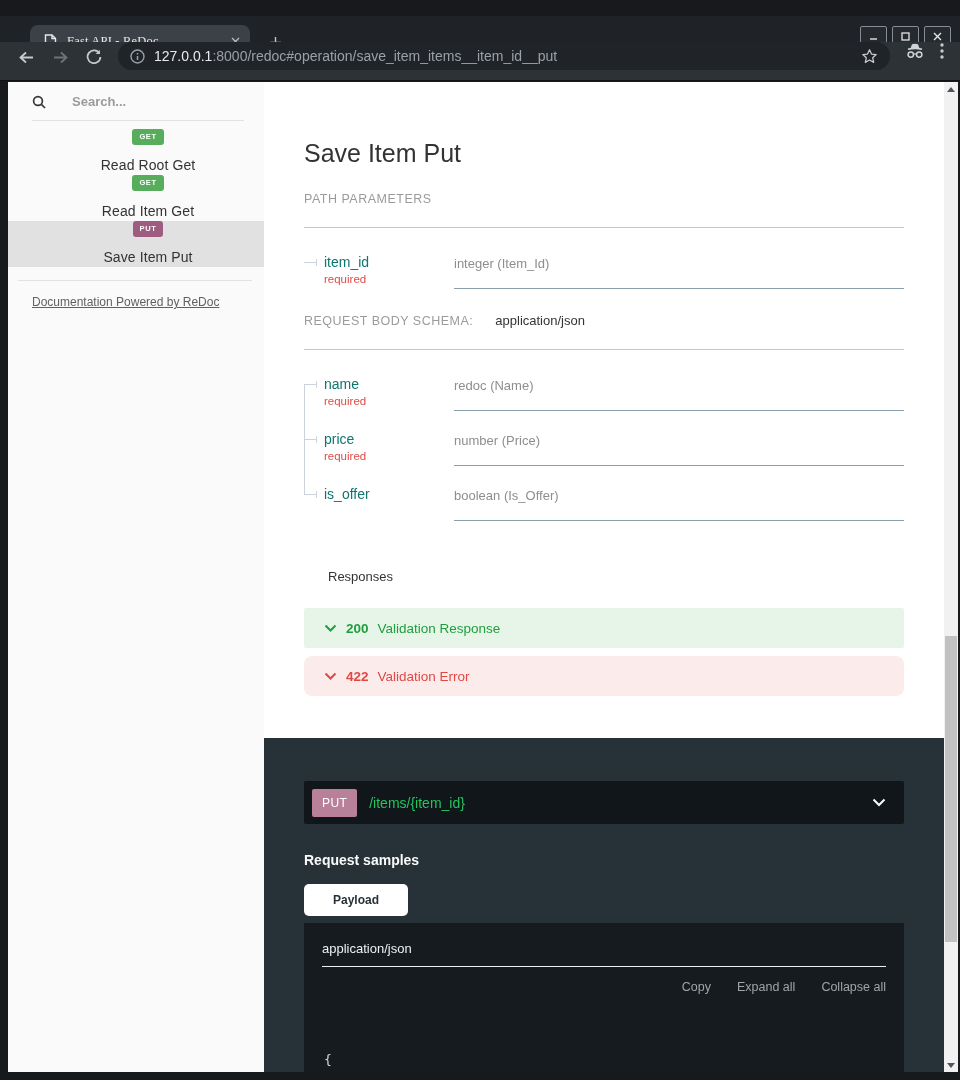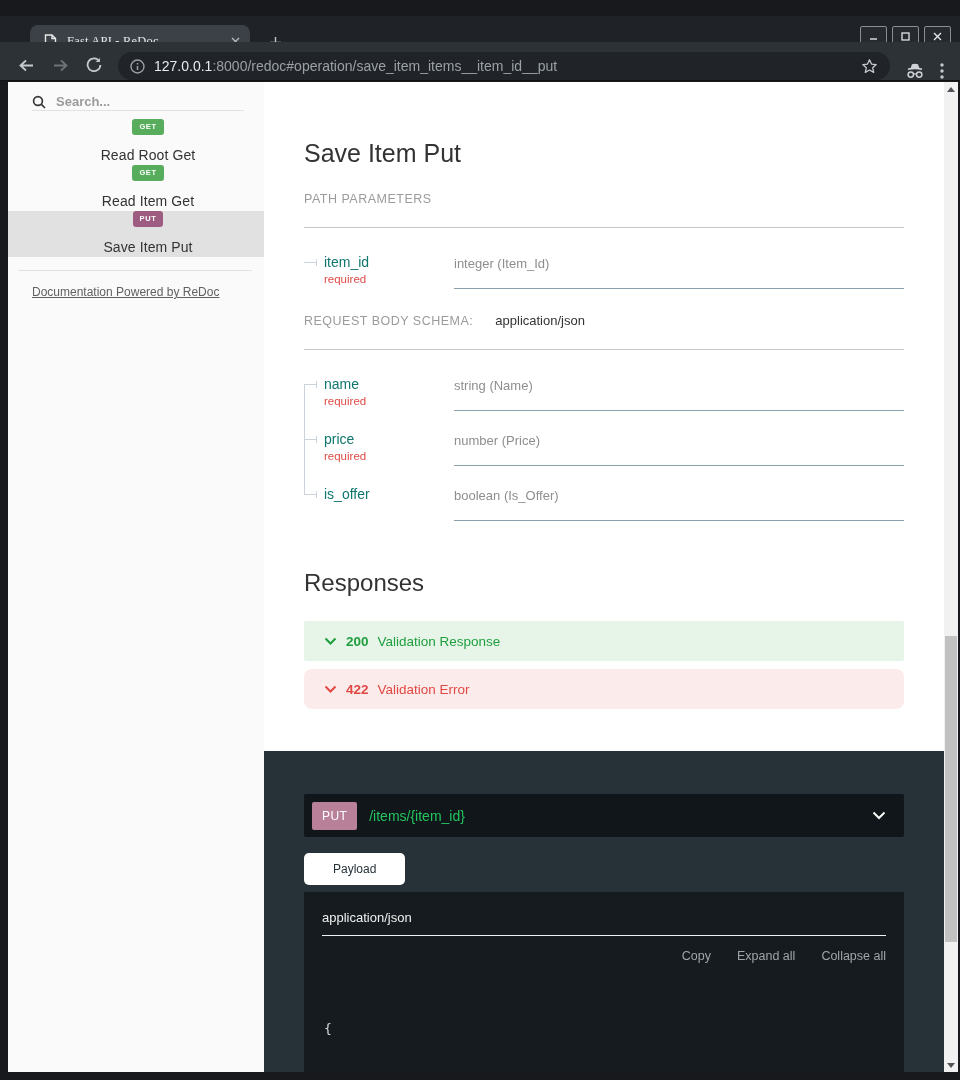--- a/index.html
+++ b/index.html
@@ -23,40 +23,40 @@
   .newtab { position:absolute; left:262px; top:13px; width:26px; height:26px; display:flex; align-items:center; justify-content:center; }
   .win-controls { position:absolute; right:9px; top:10px; display:flex; gap:5px; }
   .win-btn {
     width:27px; height:20px; background:#26292e;
     border:1px solid #888d93; border-radius:2px;
     display:flex; align-items:center; justify-content:center;
   }
   .toolbar {
     position:absolute; top:42px; left:0; width:960px; height:39px;
     background:#2d3237; border-bottom:1px solid #101214;
-    display:flex; align-items:flex-end; padding:0 10px; gap:2px;
+    display:flex; align-items:flex-start; padding:0 10px; gap:2px;
   }
   .nav-btn { width:32px; height:30px; display:flex; align-items:center; justify-content:center; }
   .omnibox {
     flex:1; height:28px; margin:0 8px 0 6px; background:#202428;
     border-radius:14px; display:flex; align-items:center; gap:9px; padding:0 12px;
     overflow:hidden;
   }
   .url { flex:1; font-size:14px; color:#9aa0a6; white-space:nowrap; overflow:hidden; }
   .url .host { color:#e8eaed; }
   .menu-area { display:flex; align-items:center; gap:14px; padding:0 6px 0 4px; }
 
   
   .page { position:absolute; top:82px; left:8px; width:936px; height:990px; display:flex; background:#ffffff; }
 
   
   .sidebar { width:256px; background:#fafafa; flex-shrink:0; }
   .search-row {
-    margin:12px 20px 0 24px; padding-bottom:1px; border-bottom:1px solid #e2e2e2;
-    display:flex; align-items:center; gap:10px;
+    margin:12px 20px 0 24px; padding-bottom:11px; border-bottom:1px solid #e2e2e2;
+    display:flex; align-items:center; gap:26px;
   }
   .search-input {
     border:none; outline:none; background:transparent; width:160px;
     font-family:"Liberation Sans", sans-serif; font-size:13px; font-weight:bold; color:#555;
   }
   .search-input::placeholder { color:#9b9b9b; opacity:1; }
   .api-menu { margin-top:8px; }
   .menu-item { height:46px; display:flex; align-items:center; gap:12px; padding-left:24px; cursor:pointer;flex-direction:column; }
   .menu-item.selected { background:#e1e1e1; }
   .badge {
@@ -86,21 +86,21 @@
   .tick::before { content:""; position:absolute; left:0; top:8px; width:12px; height:1px; background:#ccd3da; }
   .tick::after  { content:""; position:absolute; left:12px; top:5px; width:1px; height:7px; background:#ccd3da; }
   .cell-name { width:130px; flex-shrink:0; }
   .field-name { font-size:14px; color:#0f766e; }
   .field-required { margin-top:3px; font-size:11.5px; color:#de4c46; }
   .cell-type { flex:1; border-bottom:1px solid #8aa0ad; padding-bottom:16px; }
   .type-text { font-size:13px; color:#8e8e8e; padding-top:2px; display:block; }
   .schema-group { position:relative; margin-top:26px; }
   .trunk { position:absolute; left:0; top:8px; width:1px; height:111px; background:#ccd3da; }
 
-  .responses-title { margin-top:48px; font-size:24px; font-weight:400; color:#333333; }
+  .responses-title { margin-top:48px; font-size:13px; font-weight:400; color:#333333;margin-left:24px; }
   .response-bar {
     margin-top:8px; height:40px; border-radius:2px; padding-left:20px;
     display:flex; align-items:center; gap:9px; cursor:pointer; font-size:13.5px;
   }
   .response-bar.first { margin-top:24px; }
   .response-bar.success { background:#e7f5e9; color:#1f9e3e; }
   .response-bar.error   { background:#fcebeb; color:#e04844;border-radius:8px; }
   .resp-code { font-weight:bold; }
 
   
@@ -110,21 +110,21 @@
     display:flex; align-items:center; padding:0 18px 0 8px; gap:12px; cursor:pointer;
   }
   .put-bar .badge-big {
     background:#b9809a; color:#fff; font-size:12px; letter-spacing:.4px;
     padding:8px 10px; border-radius:2px; line-height:1;
   }
   .put-path { flex:1; color:#22c55e; font-size:14px; }
   .samples-title { margin-top:28px; font-size:14px; font-weight:bold; color:#fafafa; }
   .payload-btn {
     margin-top:16px; align-self:flex-start; background:#ffffff; color:#263238;
-    font-size:12px; font-weight:normal; padding:9px 29px; border-radius:5px; border:none; cursor:pointer;
+    font-size:12px; font-weight:bold; padding:9px 29px; border-radius:5px; border:none; cursor:pointer;
     font-family:"Liberation Sans", sans-serif;
   }
   .code-panel { margin-top:7px; flex:1; background:#151b1e; padding:16px 18px 0 18px; overflow:hidden; }
   .ct-row { padding-bottom:9px; border-bottom:1px solid #f0f0f0; }
   .ct-label { color:#f0f0f0; font-size:13px; }
   .code-controls { margin-top:13px; display:flex; justify-content:flex-end; gap:26px; }
   .code-controls span { color:#9fa5a8; font-size:12.5px; cursor:pointer; }
   .code { margin-top:10px; font-family:"DejaVu Sans Mono", monospace; font-size:13px; line-height:22.4px; white-space:pre; }
   .code-line { padding-left:2px; }
   .tk-punct { color:#d4dadd; }
@@ -289,21 +289,21 @@
 
       <div class="schema-group">
         <div class="trunk"></div>
         <div class="field-row">
           <span class="tick"></span>
           <div class="cell-name">
             <div class="field-name">name</div>
             <div class="field-required">required</div>
           </div>
           <div class="cell-type">
-            <span class="type-text">string (Name)</span>
+            <span class="type-text">redoc (Name)</span>
           </div>
         </div>
         <div class="field-row">
           <span class="tick"></span>
           <div class="cell-name">
             <div class="field-name">price</div>
             <div class="field-required">required</div>
           </div>
           <div class="cell-type">
             <span class="type-text">number (Price)</span>
@@ -345,20 +345,21 @@
     <div class="samples">
       <div class="put-bar">
         <span class="badge-big">PUT</span>
         <span class="put-path">/items/{item_id}</span>
         <span class="icon-btn">
           <svg width="14" height="9" viewBox="0 0 14 9">
               <path d="M1.5 1.5 L7 7 L12.5 1.5" fill="none" stroke="#fafafa" stroke-width="2"></path>
             </svg>
         </span>
       </div>
+      <div class="samples-title">Request samples</div>
       <button class="payload-btn">Payload</button>
       <div class="code-panel">
         <div class="ct-row">
           <span class="ct-label">application/json</span>
         </div>
         <div class="code-controls">
           <span>Copy</span>
           <span>Expand all</span>
           <span>Collapse all</span>
         </div>

